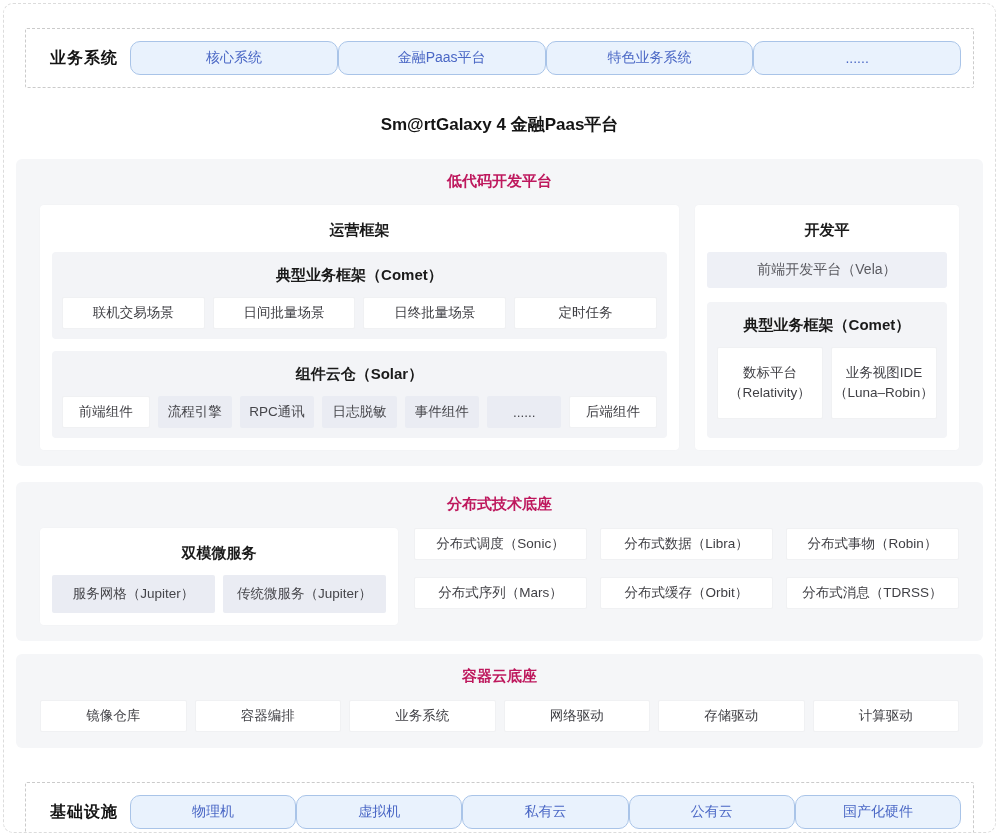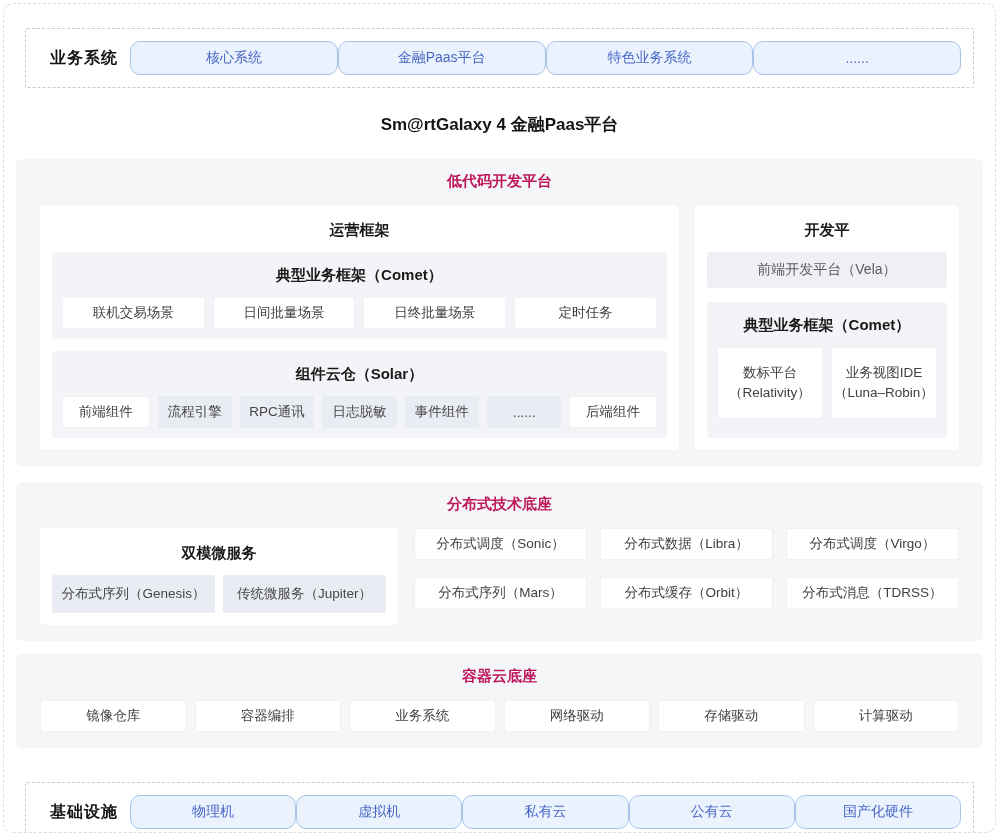--- a/index.html
+++ b/index.html
@@ -156,28 +156,28 @@
       </div>
     </div>
   </div>
 
   <div class="panel" style="margin-bottom:13px;">
     <div class="panel-title">分布式技术底座</div>
     <div class="dist-body">
       <div class="card dist-left">
         <div class="card-title">双模微服务</div>
         <div class="row">
-          <div class="btn-lav">分布式序列（Genesis）</div>
+          <div class="btn-lav">服务网格（Jupiter）</div>
           <div class="btn-lav">传统微服务（Jupiter）</div>
         </div>
       </div>
       <div class="dist-grid">
         <div class="btn-white">分布式调度（Sonic）</div>
         <div class="btn-white">分布式数据（Libra）</div>
-        <div class="btn-white">分布式调度（Virgo）</div>
+        <div class="btn-white">分布式事物（Robin）</div>
         <div class="btn-white">分布式序列（Mars）</div>
         <div class="btn-white">分布式缓存（Orbit）</div>
         <div class="btn-white">分布式消息（TDRSS）</div>
       </div>
     </div>
   </div>
 
   <div class="panel">
     <div class="panel-title">容器云底座</div>
     <div class="row">

